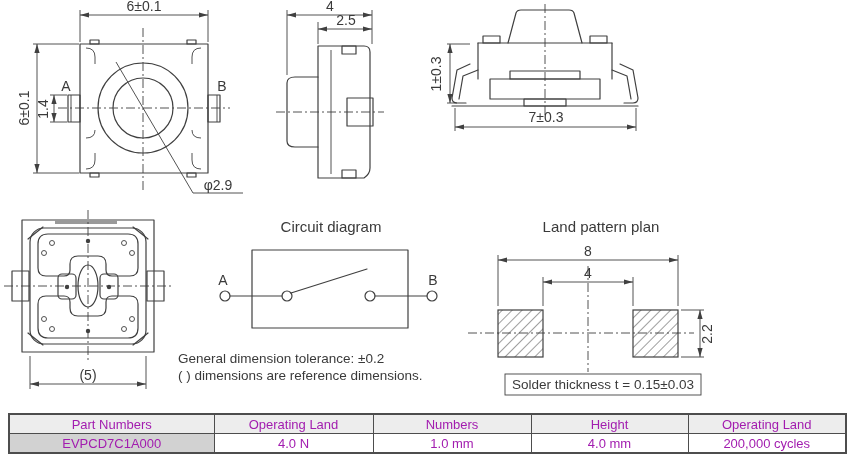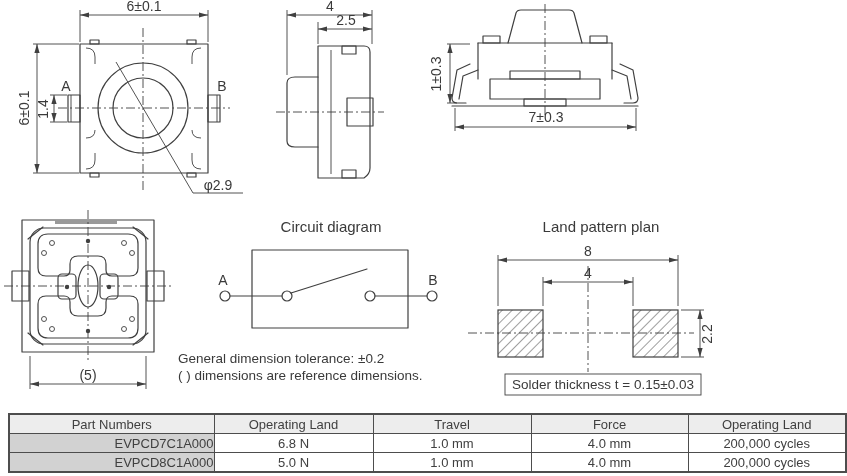--- a/index.html
+++ b/index.html
@@ -11,25 +11,25 @@
   .thin{fill:none;stroke:#404040;stroke-width:0.9;}
   .dim{fill:none;stroke:#404040;stroke-width:0.9;}
   .cl{fill:none;stroke:#404040;stroke-width:0.9;stroke-dasharray:9 3 2 3;}
   .dot{fill:#404040;stroke:none;}
   text{font-family:"Liberation Sans",sans-serif;fill:#3a3a3a;font-size:14px;}
   .t15{font-size:15px;}
   .t13{font-size:13.5px;}
   .mid{text-anchor:middle;}
   
   #spec-table{position:absolute;left:8px;top:413px;width:837px;border-collapse:collapse;
-              border:2px solid #4d4d4d;font-size:13px;color:#404040;table-layout:fixed;}
+              border:2px solid #4d4d4d;font-size:13px;color:#a21caf;table-layout:fixed;}
   #spec-table th,#spec-table td{border:1px solid #4d4d4d;text-align:center;padding:0;
               height:18px;font-weight:normal;white-space:nowrap;overflow:hidden;}
   #spec-table th{background:#ededed;}
-  #spec-table td.part{background:#d2d2d2;text-align:right;}
+  #spec-table td.part{background:#d2d2d2;}
 </style>
 </head>
 <body>
 
 <div id="stage">
 
 <svg id="drawing" width="847" height="412" viewBox="0 0 847 412" xmlns="http://www.w3.org/2000/svg">
   <defs>
     <marker id="ar" markerWidth="11" markerHeight="8" refX="10" refY="3.5" orient="auto-start-reverse">
       <path d="M0,0.6 L10,3.5 L0,6.4 z" fill="#404040"></path>
@@ -238,36 +238,29 @@
     <col style="width:205px">
         <col style="width:159px">
         <col style="width:158px">
         <col style="width:157px">
         <col style="width:158px">
   </colgroup>
   <thead>
     <tr>
       <th>Part Numbers</th>
       <th>Operating Land</th>
-      <th>Travel</th>
-      <th>Force</th>
+      <th>Numbers</th>
+      <th>Height</th>
       <th>Operating Land</th>
     </tr>
   </thead>
   <tbody>
     <tr>
       <td class="part">EVPCD7C1A000</td>
-      <td>6.8 N</td>
-      <td>1.0 mm</td>
-      <td>4.0 mm</td>
-      <td>200,000 cycles</td>
-    </tr>
-    <tr>
-      <td class="part">EVPCD8C1A000</td>
-      <td>5.0 N</td>
+      <td>4.0 N</td>
       <td>1.0 mm</td>
       <td>4.0 mm</td>
       <td>200,000 cycles</td>
     </tr>
   </tbody>
 </table>
 
 </div>
 
 </body></html>

